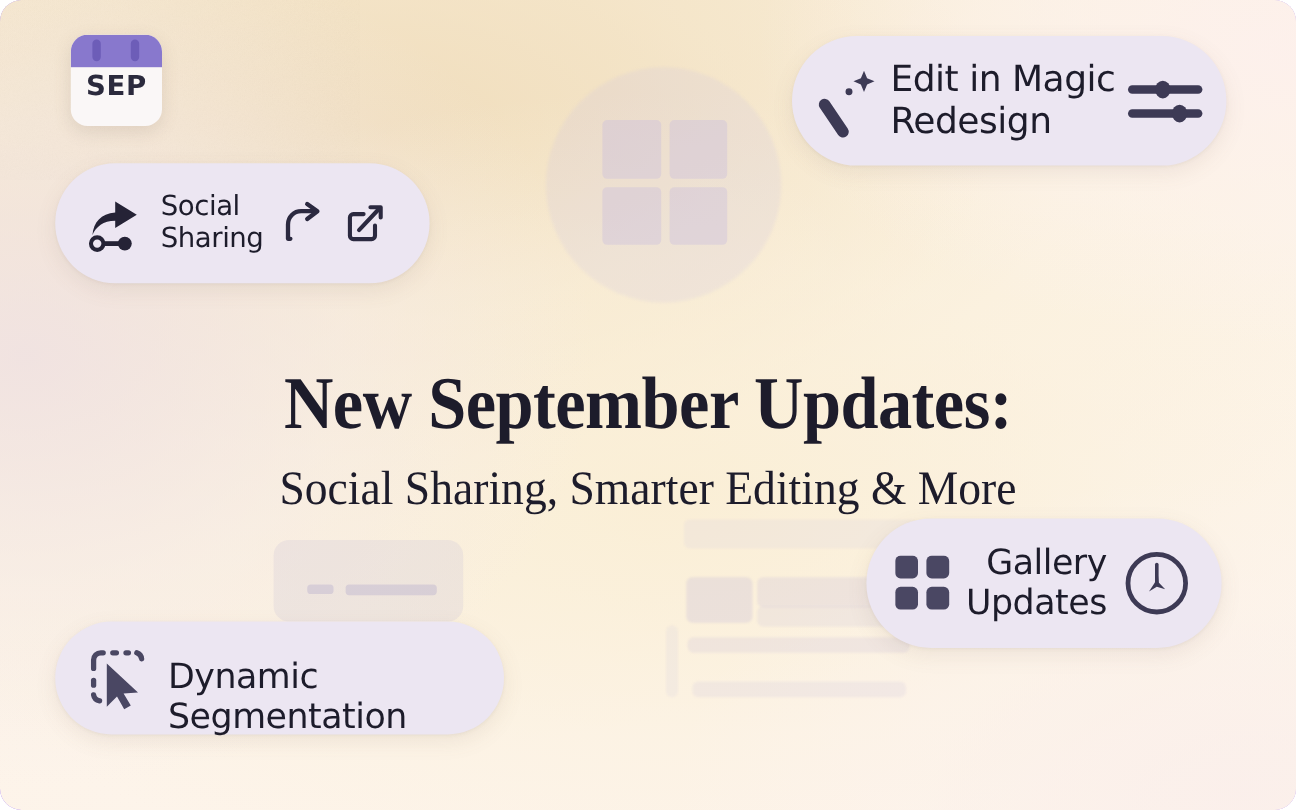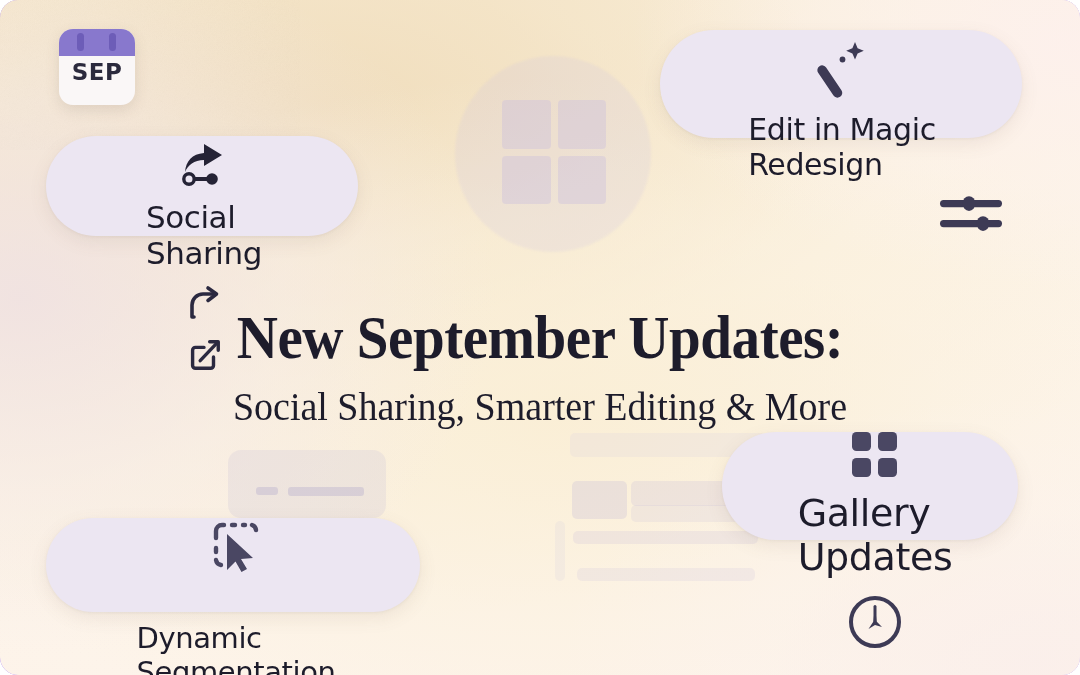--- a/index.html
+++ b/index.html
@@ -127,51 +127,50 @@
 
   
   .pill {
     position:absolute;
     display:flex;
     align-items:center;
     background:#ece6f2;
     border-radius:999px;
     box-shadow:0 6px 18px rgba(120,100,90,0.10), 0 1px 3px rgba(120,100,90,0.08);
     z-index:8;
-    flex-direction:column;
   }
   .pill-label {
     font-family:"DejaVu Sans", sans-serif;
     font-weight:500;
     color:#1d1c2b;
     white-space:pre-line;
     letter-spacing:-0.4px;
   }
   .pill-ico { display:flex; align-items:center; justify-content:center; flex:none; }
 
   
   #pill-social {
     left:46px; top:136px; width:312px; height:100px;
     padding:0 20px 0 24px; gap:12px;
   }
-  #pill-social .pill-label { font-size:31px; line-height:1.16; }
+  #pill-social .pill-label { font-size:23px; line-height:1.16; }
 
   
   #pill-magic {
     left:660px; top:30px; width:362px; height:108px;
     padding:0 18px 0 20px; gap:8px;
   }
   #pill-magic .pill-label { font-size:30px; line-height:1.17; }
 
   
   #pill-gallery {
     left:722px; top:432px; width:296px; height:108px;
     padding:0 14px 0 24px; gap:13px;
   }
-  #pill-gallery .pill-label { font-size:38px; line-height:1.17; }
+  #pill-gallery .pill-label { font-size:29px; line-height:1.17;text-align:right; }
 
   
   #pill-dynamic {
     left:46px; top:518px; width:374px; height:94px;
     padding:0 20px 0 26px; gap:16px;
   }
   #pill-dynamic .pill-label { font-size:29px; line-height:1.17;margin-top:32px; }
 
   
   #calendar-icon {

